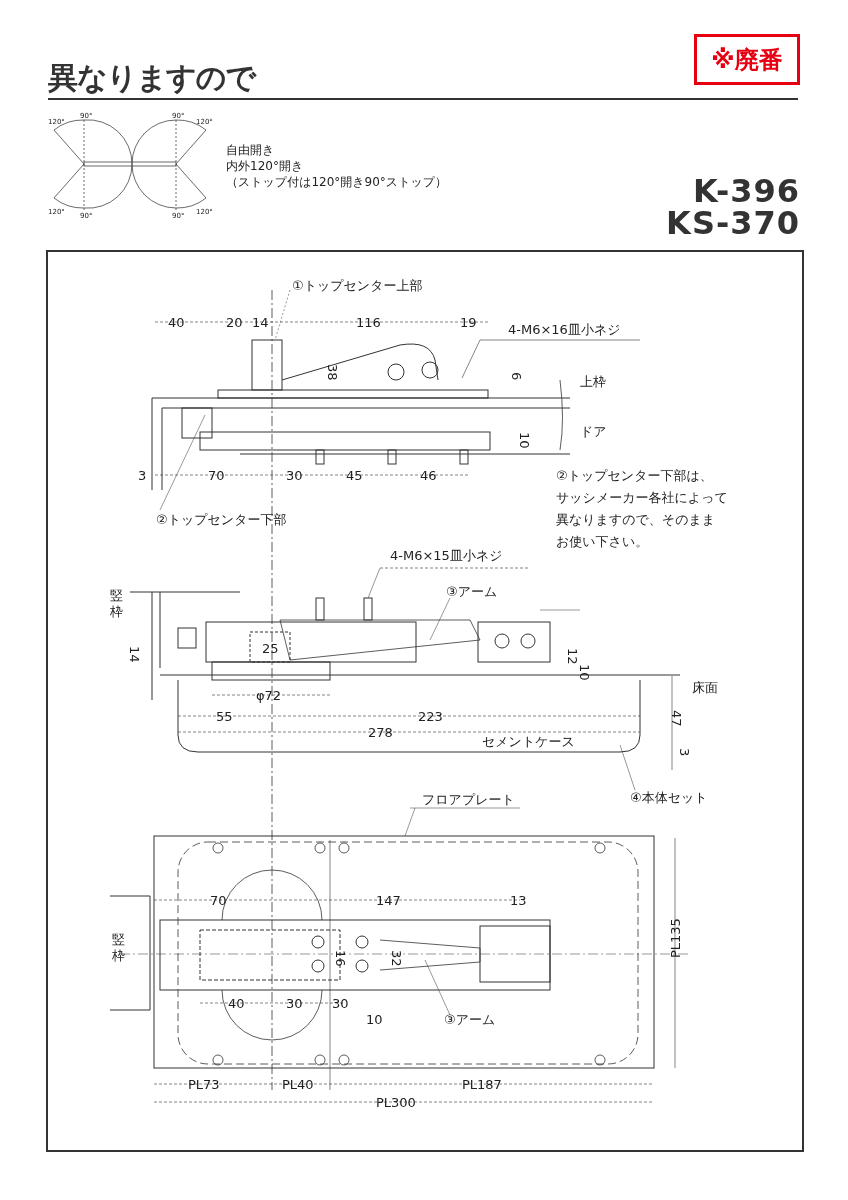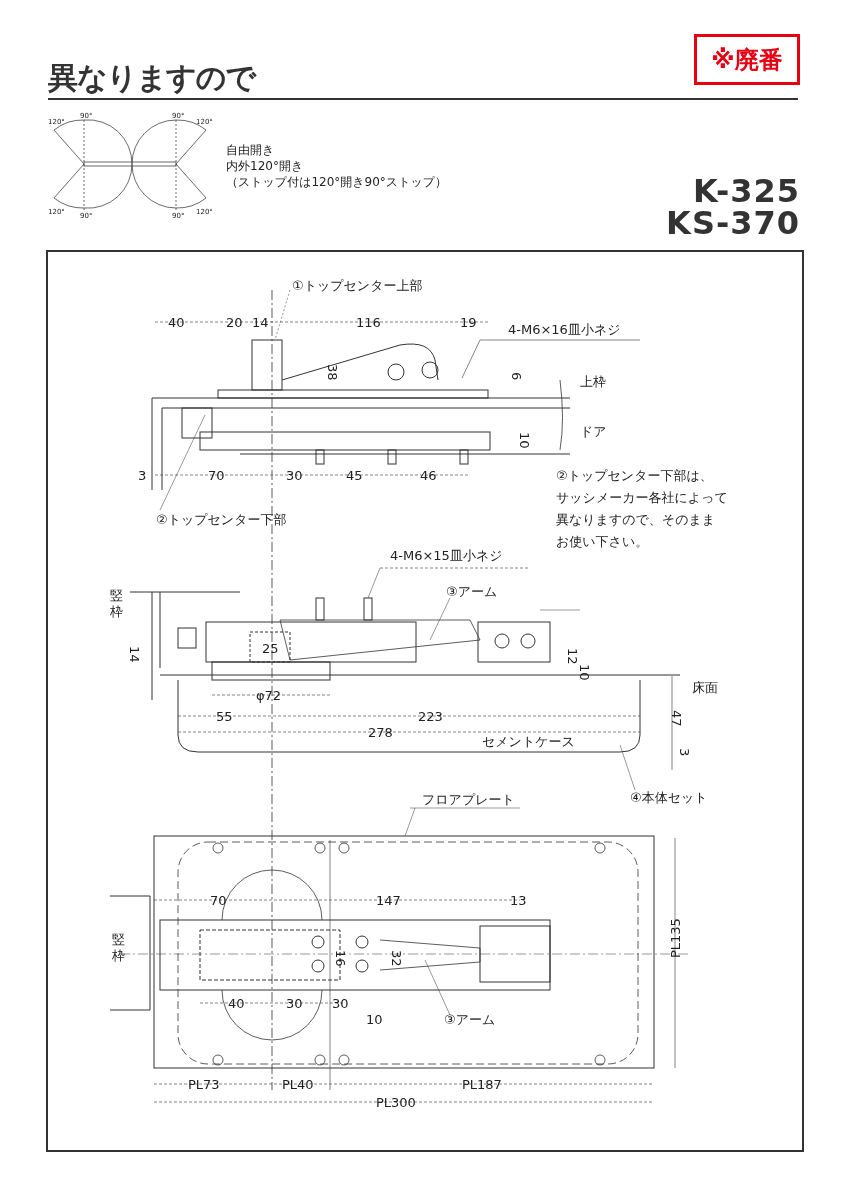--- a/index.html
+++ b/index.html
@@ -20,21 +20,21 @@
 <div class="title">異なりますので</div>
 <div class="title-rule"></div>
 <div class="badge">※廃番</div>
 
 <div class="desc">
   <div>自由開き</div>
   <div>内外120°開き</div>
   <div>（ストップ付は120°開き90°ストップ）</div>
 </div>
 
-<div class="model" style="top:172px;">K-325</div>
+<div class="model" style="top:172px;">K-396</div>
 <div class="model" style="top:204px;">KS-370</div>
 
 <svg style="position:absolute;left:44px;top:110px;" width="170" height="110" viewBox="0 0 170 110">
   <g fill="none" stroke="#444" stroke-width="0.8">
     <path d="M40 54 L10 20 A46 46 0 0 1 40 10 A44 44 0 0 1 88 54 A44 44 0 0 1 40 98 A46 46 0 0 1 10 88 Z"></path>
     <path d="M132 54 L162 20 A46 46 0 0 0 132 10 A44 44 0 0 0 88 54 A44 44 0 0 0 132 98 A46 46 0 0 0 162 88 Z"></path>
     <rect x="40" y="52" width="92" height="4"></rect>
     <line x1="40" y1="10" x2="40" y2="100" stroke-dasharray="2 2"></line>
     <line x1="132" y1="10" x2="132" y2="100" stroke-dasharray="2 2"></line>
   </g>

